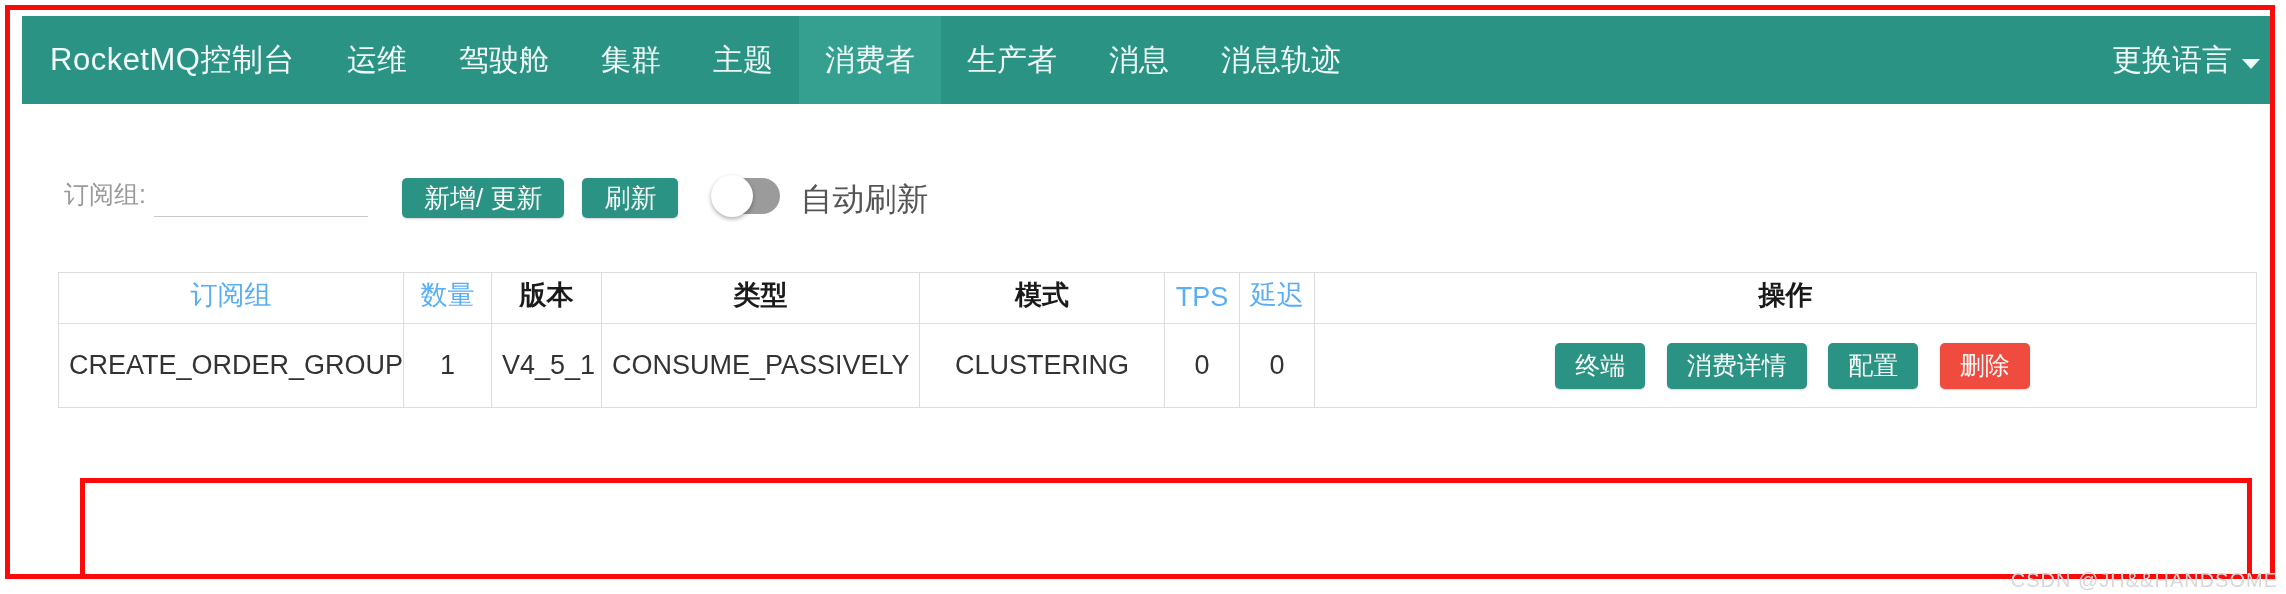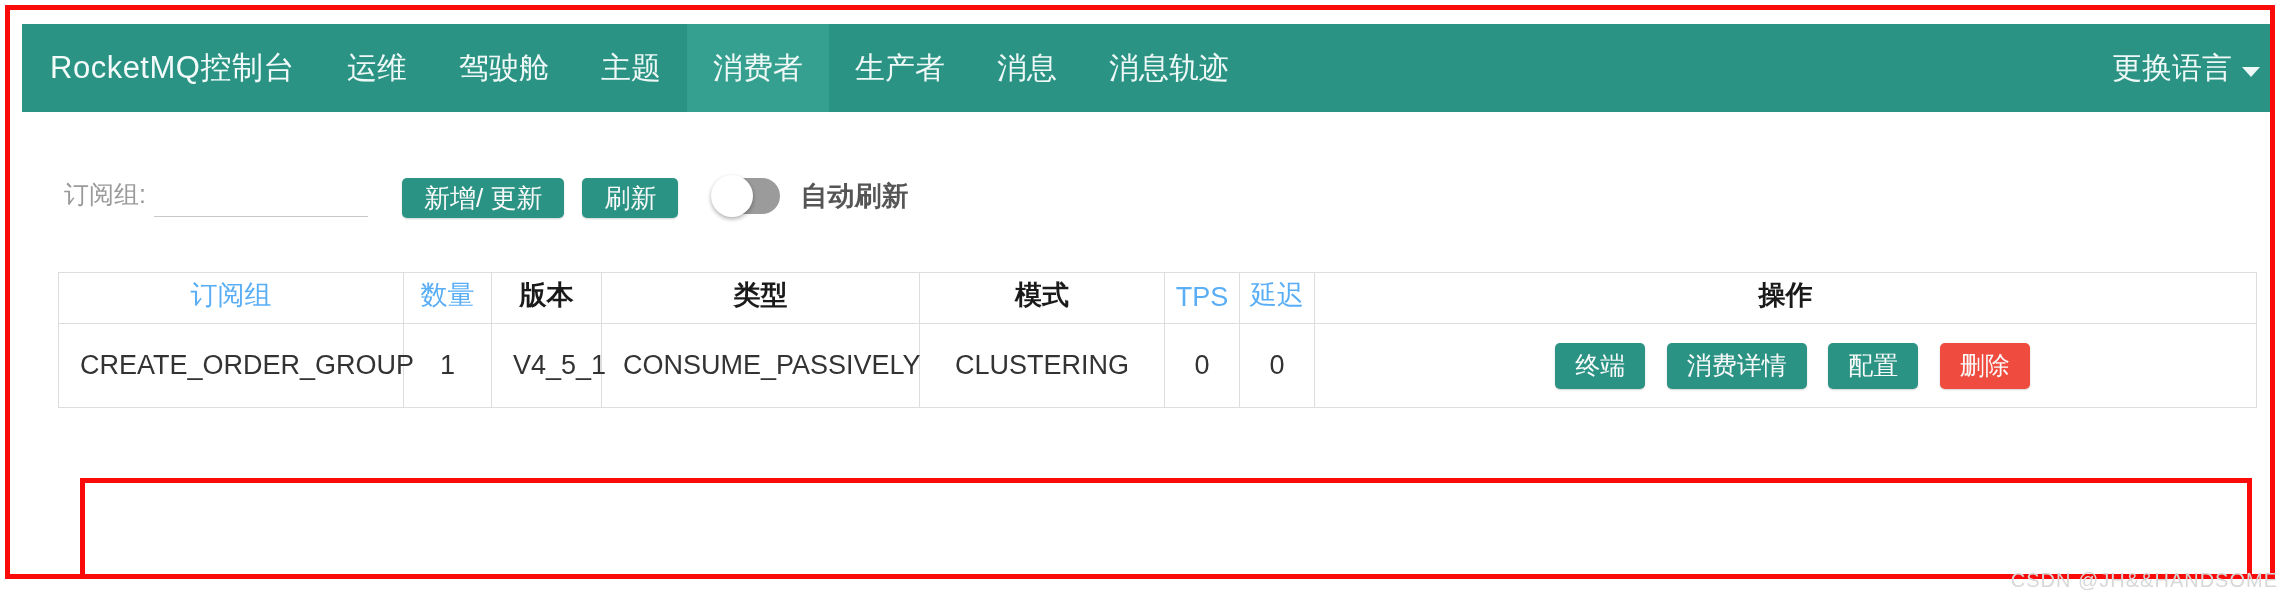--- a/index.html
+++ b/index.html
@@ -33,21 +33,21 @@
     position: absolute;
     left: 0; top: 0;
     width: 2260px;
     height: 564px;
   }
 
   
   .navbar {
     position: absolute;
     left: 12px;
-    top: 14px;
+    top: 6px;
     width: 2248px;
     height: 88px;
     background: #2a9384;
     display: flex;
     align-items: stretch;
     box-sizing: border-box;
   }
   .nav-brand {
     display: flex;
     align-items: center;
@@ -149,24 +149,23 @@
     position: absolute;
     left: -3px;
     top: -3px;
     width: 42px;
     height: 42px;
     border-radius: 50%;
     background: #ffffff;
     box-shadow: 0 2px 4px rgba(0,0,0,.32);
   }
   .switch-label {
-    font-size: 27px;
+    font-size: 32px;
     color: #555555;
     white-space: nowrap;
-    font-weight: bold;
   }
 
   
   .table-wrap {
     position: absolute;
     left: 48px;
     top: 262px;
     width: 2198px;
   }
   table.grid {
@@ -191,21 +190,21 @@
   }
   table.grid th.link {
     color: #5aaef5;
     font-weight: normal;
     cursor: pointer;
   }
   table.grid td {
     height: 84px;
     font-size: 27px;
     color: #333333;
-    padding: 4px 21px;
+    padding: 4px 10px;
     font-weight: normal;
   }
   td.col-group { text-align: left; padding-left: 18px; }
   .col-actions-cell {
     text-align: right;
     padding-right: 14px;
   }
   .btn-sm {
     height: 46px;
     padding: 0 20px;
@@ -253,20 +252,21 @@
 </head>
 <body>
 
 <div id="page-frame">
   <div id="page-inner">
 
     <div class="navbar">
       <div class="nav-brand">RocketMQ控制台</div>
       <div class="nav-item">运维</div>
       <div class="nav-item">驾驶舱</div>
+      <div class="nav-item">集群</div>
       <div class="nav-item">主题</div>
       <div class="nav-item active">消费者</div>
       <div class="nav-item">生产者</div>
       <div class="nav-item">消息</div>
       <div class="nav-item">消息轨迹</div>
       <div class="nav-spacer"></div>
       <div class="nav-lang">
         <span>更换语言</span>
         <span class="caret"></span>
       </div>

